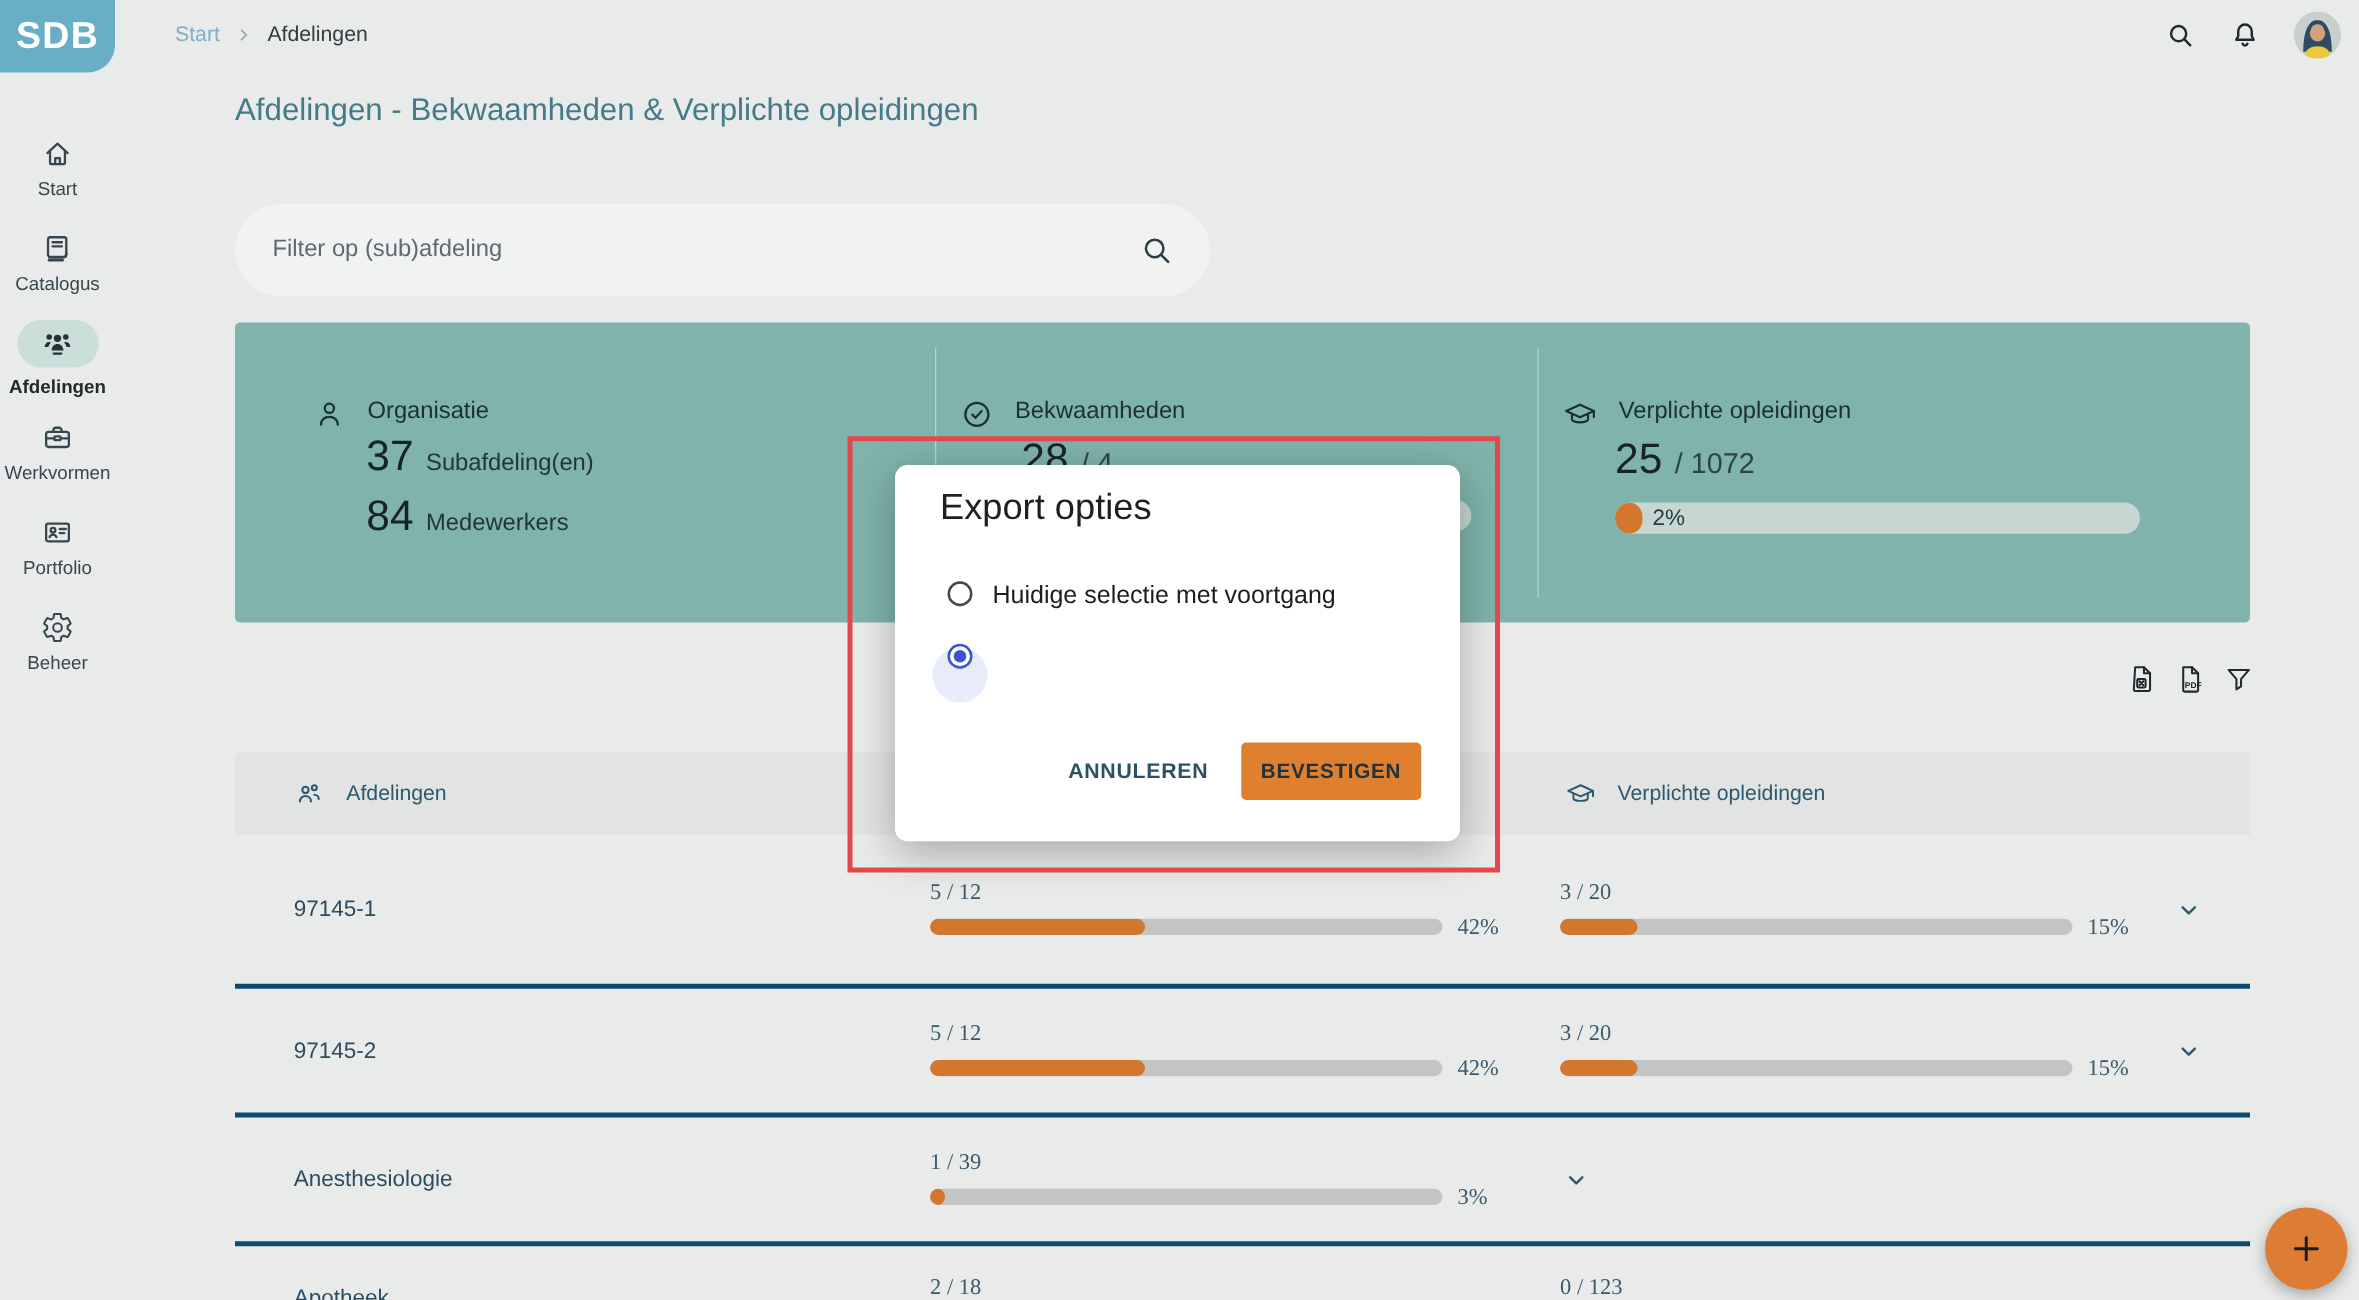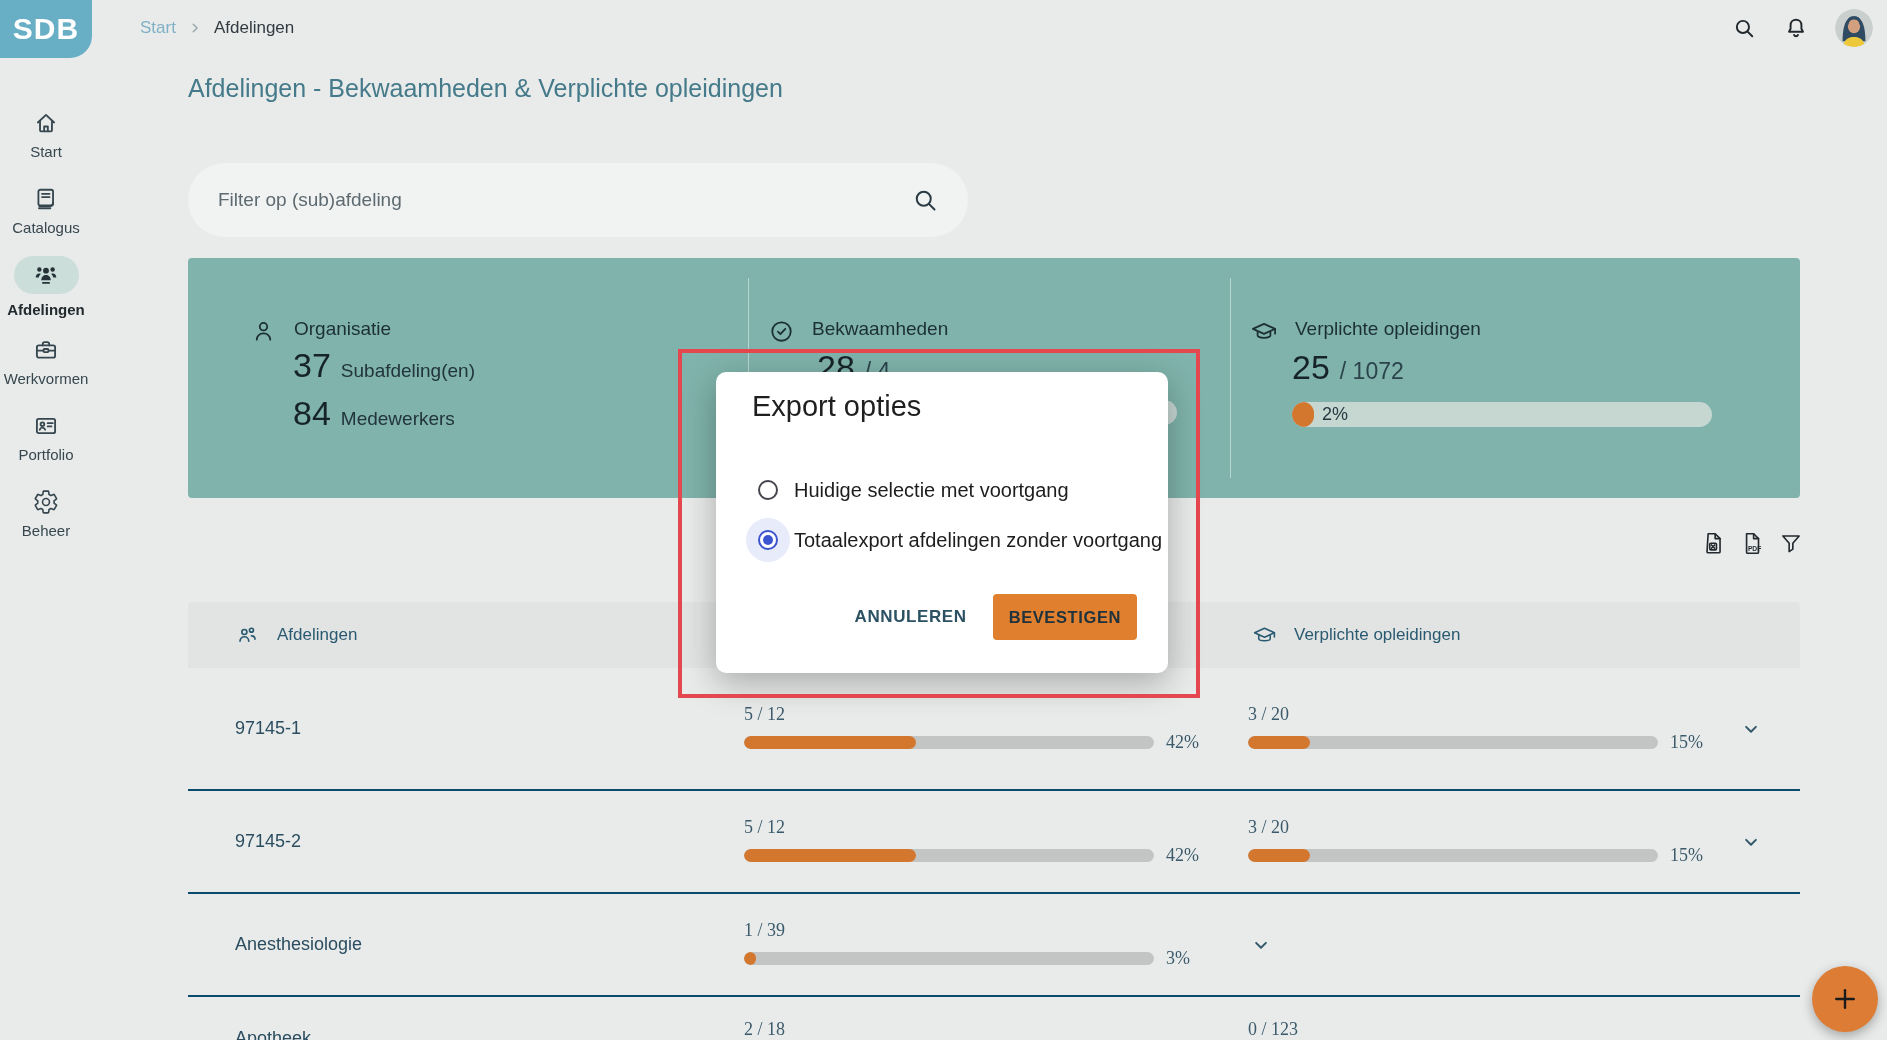--- a/index.html
+++ b/index.html
@@ -54,39 +54,39 @@
   .toolbar { position:absolute; left:1700px; top:530px; display:flex; gap:13px; color:#1d4257; }
   .toolbar .icon-btn { width:26px; height:26px; }
 
   
   .table { position:absolute; left:188px; top:602px; width:1612px; }
   .t-grid { display:grid; grid-template-columns:556px 504px 490px 62px; align-items:center; }
   .t-header { height:66px; background:#e2e4e3; border-radius:4px 4px 0 0; color:#2a5a71; font-size:17px; font-weight:500; }
   .h-cell { display:flex; align-items:center; gap:17px; }
   .h-cell.first { padding-left:47px; }
   .h-cell.pad4 { padding-left:4px; }
-  .t-row { border-bottom:2px solid #0c4a6e; }
+  .t-row { border-bottom:4px solid #0c4a6e; }
   .row-name { padding-left:47px; font-size:18px; color:#2b4d60; font-weight:500; }
   .row-sub { display:flex; align-items:center; gap:10px; margin-top:12px; font-size:17px; font-style:italic; color:#2b4d60; cursor:pointer; }
   .cell-prog { display:flex; flex-direction:column; gap:7px;font-family:Liberation Serif, serif; }
   .prog-label { font-size:18px; color:#3b5a6b; }
   .prog-line { display:flex; align-items:center; gap:12px; }
   .track { width:410px; height:13px; border-radius:7px; background:#c3c5c4; overflow:hidden; }
   .fill { height:13px; border-radius:7px; background:#d4772e; width:0; }
   .pct { font-size:18px; color:#3b5a6b; }
   .chev { color:#33576b; cursor:pointer; width:26px; height:26px; }
 
   
   .annotation { position:absolute; left:678px; top:349px; width:522px; height:349px;
                 border:4px solid #e4484e; z-index:50; pointer-events:none; }
   .modal { position:absolute; left:716px; top:372px; width:452px; height:301px; background:#fff;
            border-radius:10px; box-shadow:0 10px 34px rgba(0,0,0,.28); z-index:40; }
   .modal-title { position:absolute; left:36px; top:18px; font-size:29px; color:#1f1f1f; }
   .modal-options { position:absolute; left:0; top:93px; width:100%; }
-  .opt { height:50px; display:flex; align-items:center; padding-left:42px; position:relative; cursor:pointer; }
+  .opt { height:50px; display:flex; align-items:flex-start; padding-left:42px; position:relative; cursor:pointer; }
   .radio { width:20px; height:20px; border-radius:50%; border:2px solid #49454f; position:relative; z-index:2; background:#fff; }
   .opt.selected .radio { border-color:#3b55d0; }
   .opt.selected .radio::after { content:""; position:absolute; left:3px; top:3px; width:10px; height:10px;
                                 border-radius:50%; background:#3b55d0; }
   .halo { position:absolute; left:30px; top:3px; width:44px; height:44px; border-radius:50%;
           background:rgba(79,99,210,.13); z-index:1; }
   .opt-label { margin-left:16px; font-size:20px; color:#1d1d1d; }
   .modal-footer { position:absolute; right:31px; bottom:33px; display:flex; align-items:center; gap:26px; }
   .btn-text { border:none; background:transparent; color:#2b5163; font-size:17px; font-weight:bold;
               letter-spacing:.6px; cursor:pointer; font-family:"Liberation Sans", sans-serif; }
@@ -416,21 +416,20 @@
   <div class="modal">
     <div class="modal-title">Export opties</div>
     <div class="modal-options">
       <div class="opt">
         <span class="radio"></span>
         <span class="opt-label">Huidige selectie met voortgang</span>
       </div>
       <div class="opt selected">
         <span class="halo"></span>
         <span class="radio"></span>
-        <span class="opt-label">Totaalexport afdelingen zonder voortgang</span>
       </div>
     </div>
     <div class="modal-footer">
       <button class="btn-text">ANNULEREN</button>
       <button class="btn-filled">BEVESTIGEN</button>
     </div>
   </div>
 
   <div class="annotation"></div>
 

